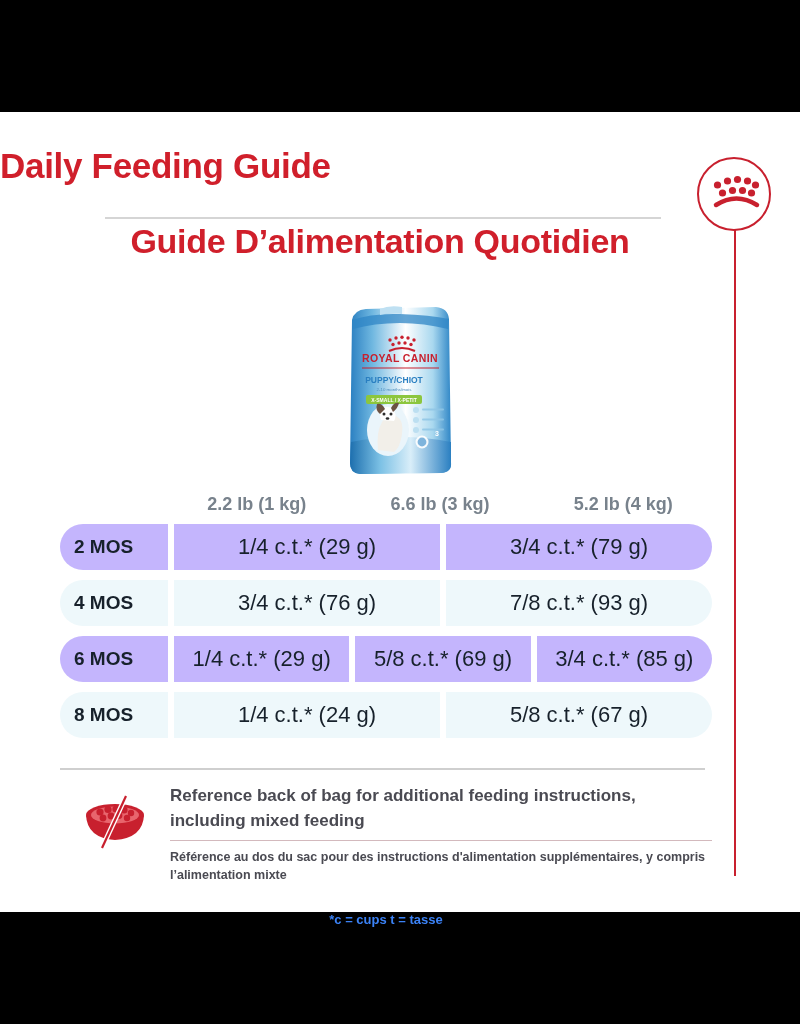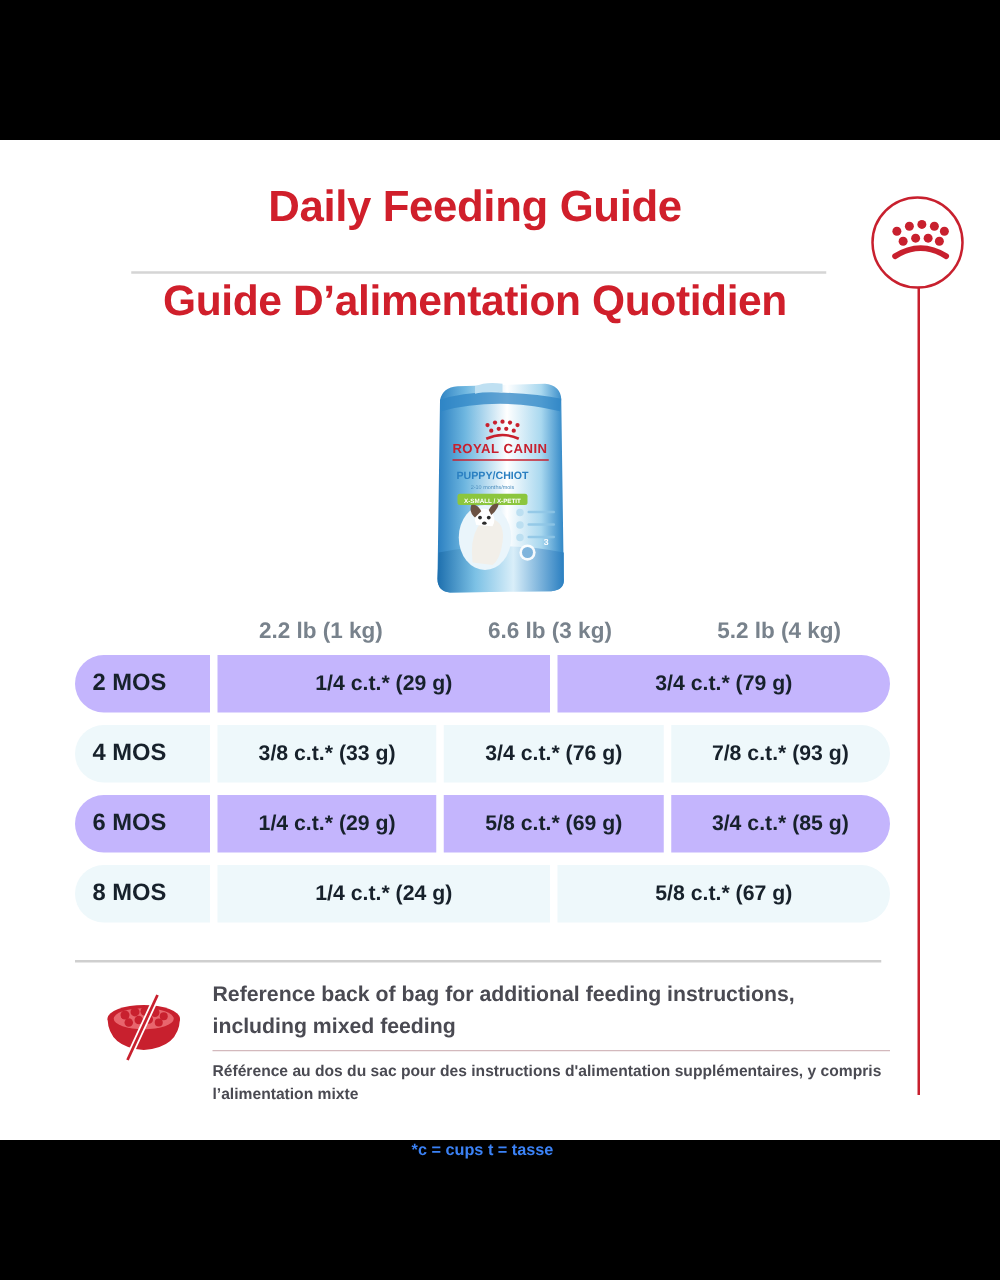--- a/index.html
+++ b/index.html
@@ -21,21 +21,21 @@
     height: 800px;
     background: #ffffff;
   }
 
   
   .title-block {
     position: absolute;
     left: 0;
     top: 36px;
     width: 760px;
-    text-align: center;
+    text-align: left;
   }
   .title-en {
     font-size: 35px;
     font-weight: bold;
     color: #d01f2b;
     letter-spacing: -0.3px;
     line-height: 1.05;
     white-space: nowrap;
   }
   .title-rule {
@@ -131,22 +131,22 @@
     font-weight: bold;
     color: #17212b;
     border-top-left-radius: 24px;
     border-bottom-left-radius: 24px;
   }
   .cell {
     flex: 1 1 0;
     display: flex;
     align-items: center;
     justify-content: center;
-    font-size: 17px;
-    font-weight: bold;
+    font-size: 22px;
+    font-weight: normal;
     color: #17212b;
     margin-left: 6px;
   }
   .cell.last {
     border-top-right-radius: 24px;
     border-bottom-right-radius: 24px;
   }
   .trow.shade .rowlabel,
   .trow.shade .cell { background: #c4b5fd; }
   .trow.plain .rowlabel,
@@ -318,21 +318,20 @@
     </div>
 
     <div class="trow shade">
       <div class="rowlabel">2 MOS</div>
       <div class="cell">1/4 c.t.* (29 g)</div>
       <div class="cell last">3/4 c.t.* (79 g)</div>
     </div>
 
     <div class="trow plain">
       <div class="rowlabel">4 MOS</div>
-      <div class="cell">3/8 c.t.* (33 g)</div>
       <div class="cell">3/4 c.t.* (76 g)</div>
       <div class="cell last">7/8 c.t.* (93 g)</div>
     </div>
 
     <div class="trow shade">
       <div class="rowlabel">6 MOS</div>
       <div class="cell">1/4 c.t.* (29 g)</div>
       <div class="cell">5/8 c.t.* (69 g)</div>
       <div class="cell last">3/4 c.t.* (85 g)</div>
     </div>

